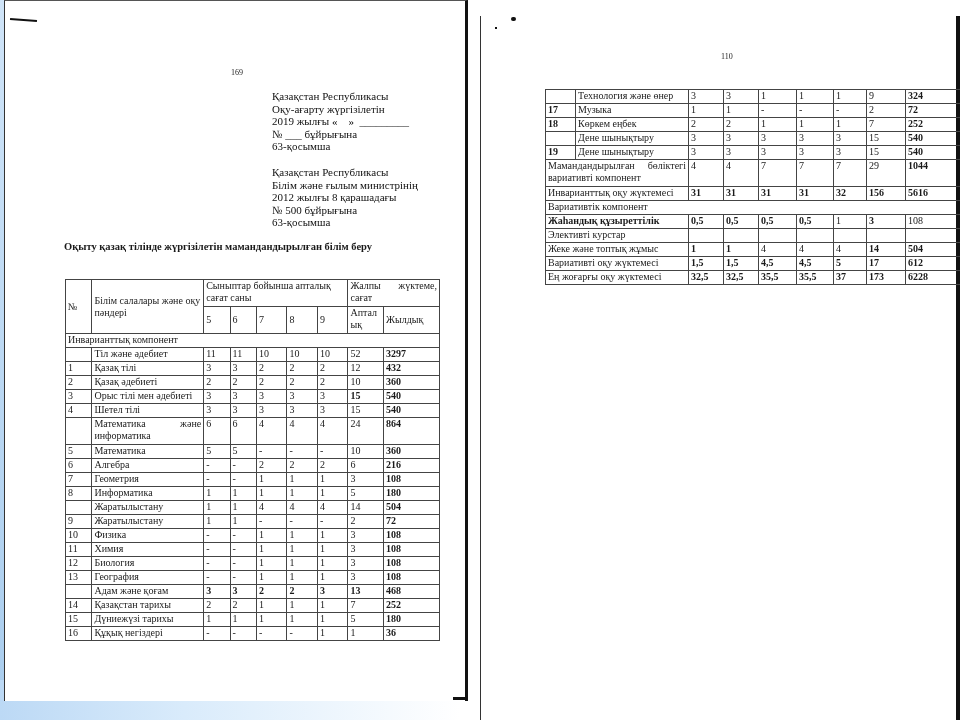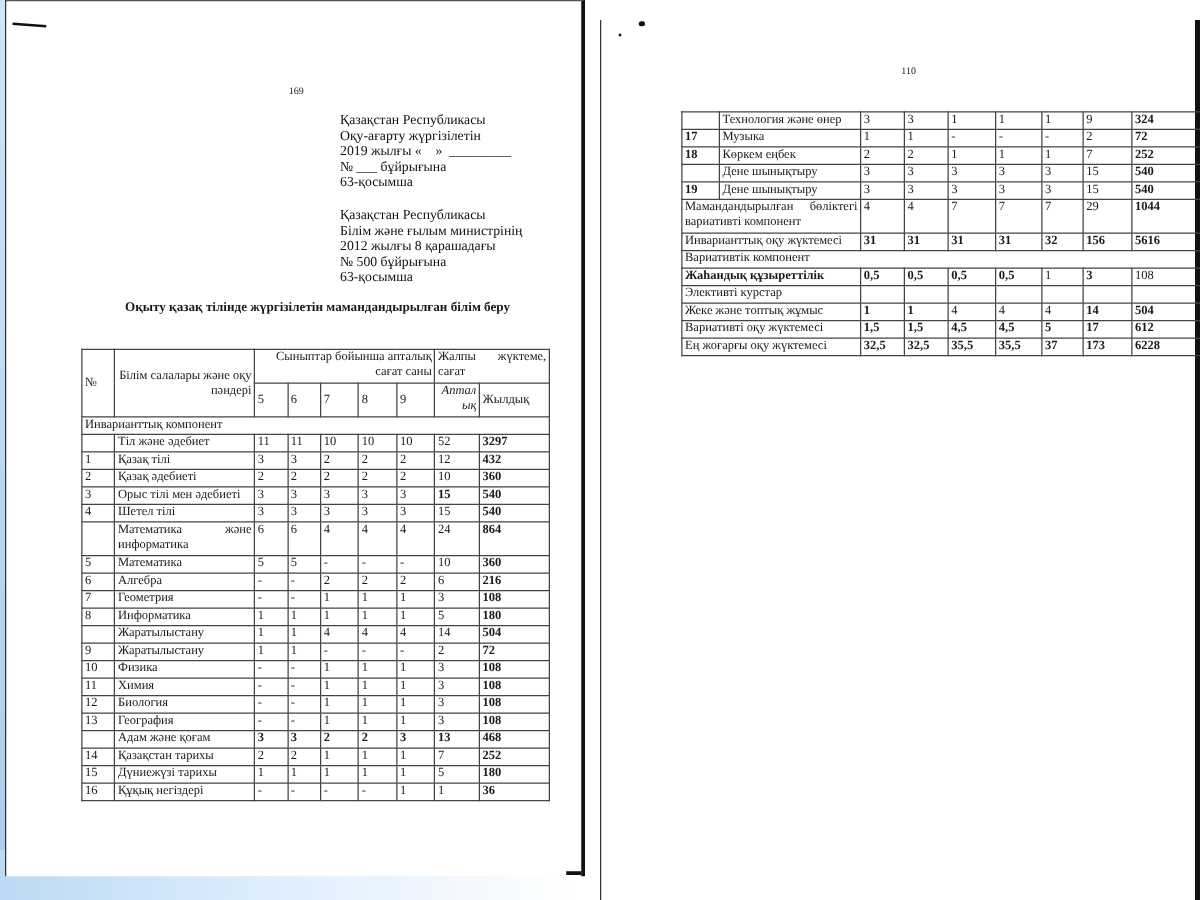--- a/index.html
+++ b/index.html
@@ -38,31 +38,31 @@
   .page-number {
     position: absolute; font-size: 8px; color: #222;
   }
   .header-block {
     position: absolute; font-size: 11px; line-height: 12.6px; color: #111;
   }
   .header-block div { white-space: pre; }
   .header-gap { height: 13px; }
   .doc-title {
     position: absolute; left: 64px; top: 240px; width: 380px;
-    text-align: center; font-weight: bold; font-size: 10.5px; line-height: 13px;
+    font-weight: bold; font-size: 10.5px; line-height: 13px;
   }
   table.plan {
     position: absolute; border-collapse: collapse; font-size: 10px; line-height: 11.5px;
     table-layout: fixed;
   }
   table.plan td {
     border: 1px solid #444; padding: 0 2px; vertical-align: top; height: 13px;
     white-space: nowrap; overflow: hidden;
   }
-  table.plan td.wrap { white-space: normal; text-align: right; }
+  table.plan td.wrap { white-space: normal; }
   table.plan td.b { font-weight: bold; }
   table.plan td.justify { text-align: justify; text-align-last: left; }
   .left-table { left: 65px; top: 279px; width: 375px; }
   .right-table { left: 545px; top: 89px; width: 388px; }
   .section-row td { padding-left: 2px; }
 </style>
 </head>
 <body>
 
 <div class="bg-left-strip"></div>
@@ -110,21 +110,21 @@
     <td rowspan="2" class="wrap" style="vertical-align:middle;">Білім салалары және оқу пәндері</td>
     <td colspan="5" class="wrap" style="height:26px;">Сыныптар бойынша апталық сағат саны</td>
     <td colspan="2" class="wrap justify">Жалпы жүктеме, сағат</td>
   </tr>
   <tr>
     <td style="height:26px;vertical-align:middle;">5</td>
     <td style="vertical-align:middle;">6</td>
     <td style="vertical-align:middle;">7</td>
     <td style="vertical-align:middle;">8</td>
     <td style="vertical-align:middle;">9</td>
-    <td class="wrap" style="word-break:break-all;font-style:italic;">Апталық</td>
+    <td class="wrap" style="word-break:break-all;">Апталық</td>
     <td style="vertical-align:middle;">Жылдық</td>
   </tr>
   <tr class="section-row">
     <td colspan="9">Инварианттық компонент</td>
   </tr>
   </tbody>
     <tbody id="left-rows">
       <tr>
         <td></td>
         <td>Тіл және әдебиет</td>

